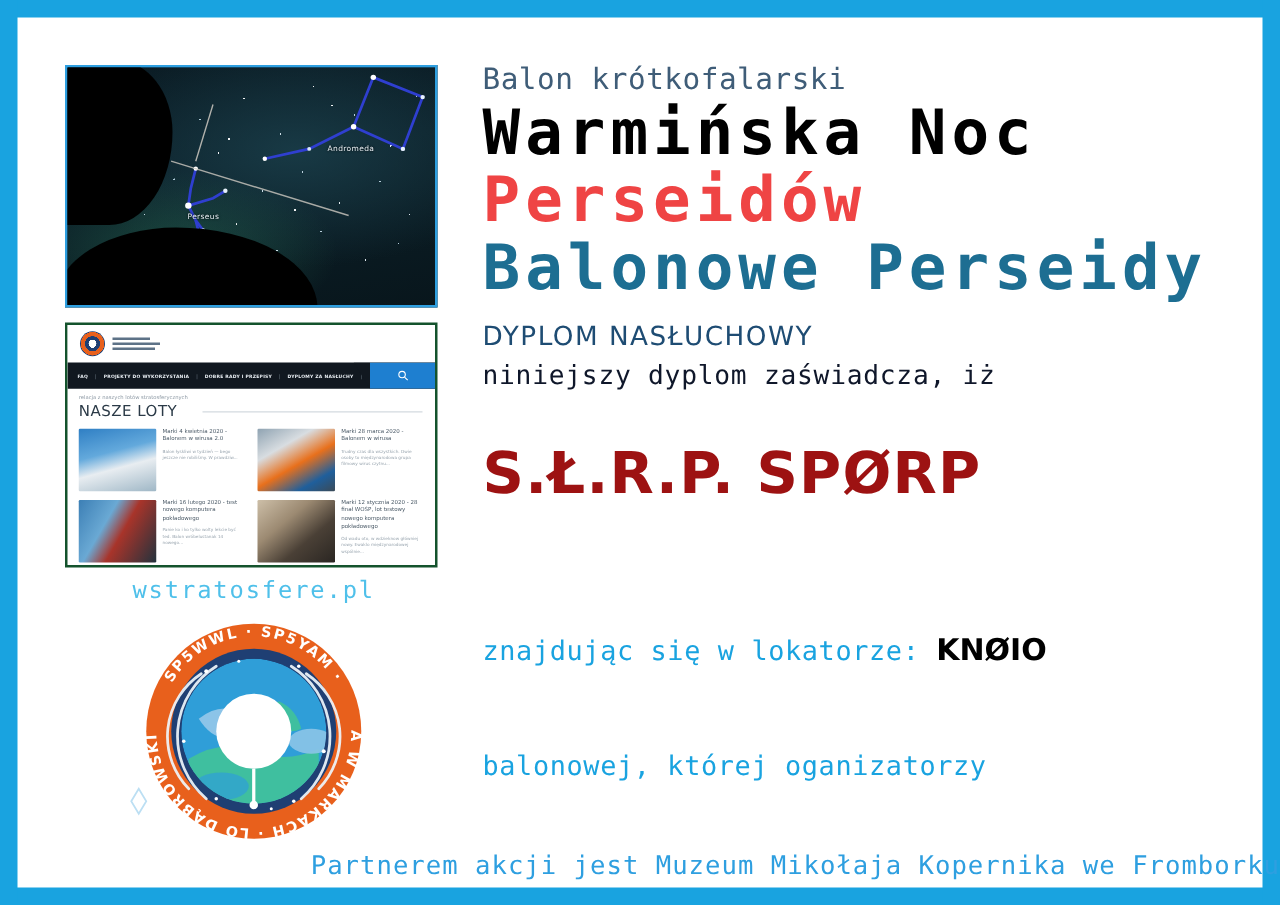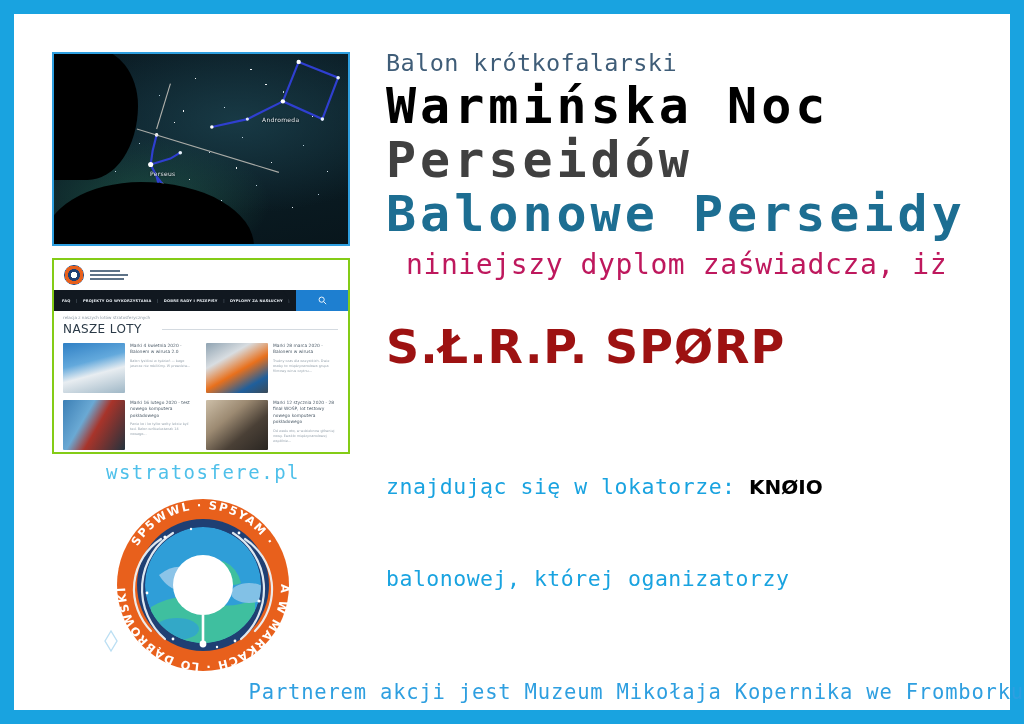--- a/index.html
+++ b/index.html
@@ -125,21 +125,21 @@
     letter-spacing: .3px;
     text-shadow: 0 0 2px #000;
   }
 
   
   .site-shot {
     position: relative;
     width: 298px;
     height: 196px;
     margin-top: 12px;
-    border: 2px solid #84cc16;
+    border: 2px solid #14532d;
     box-sizing: border-box;
     background: #ffffff;
     overflow: hidden;
   }
   .site-logo-bar {
     height: 30px;
     background: #ffffff;
     display: flex;
     align-items: center;
     padding-left: 10px;
@@ -272,37 +272,36 @@
     white-space: pre;
   }
   .title-line {
     font-weight: bold;
     font-size: 50px;
     line-height: 1.08;
     letter-spacing: 4px;
     white-space: pre;
   }
   .title-a { color: #000000; }
-  .title-b { color: #404040; }
+  .title-b { color: #ef4444; }
   .title-c { color: #1d6e92; }
 
   .dyplom-label {
     color: #1e4c73;
     font-family: "DejaVu Sans", sans-serif;
     font-size: 21px;
     letter-spacing: 1.2px;
     margin-top: 16px;
   }
   .dyplom-sub {
-    color: #be185d;
-    font-size: 28px;
+    color: #0f172a;
+    font-size: 21px;
     letter-spacing: .6px;
     margin-top: 7px;
     white-space: pre;
-    margin-left: 20px;
   }
   .callsign {
     color: #9d1212;
     font-family: "DejaVu Sans", sans-serif;
     font-weight: bold;
     font-size: 46px;
     letter-spacing: 1px;
     margin-top: 39px;
     white-space: pre;
   }
@@ -311,21 +310,21 @@
     color: #19a3e0;
     font-size: 21.5px;
     line-height: 1.43;
     letter-spacing: .5px;
     white-space: pre;
   }
   .locator-val {
     color: #000000;
     font-family: "DejaVu Sans", sans-serif;
     font-weight: bold;
-    font-size: 20px;
+    font-size: 24px;
     letter-spacing: 0;
   }
 
   .partner-line {
     position: absolute;
     left: 0;
     right: 0;
     bottom: 20px;
     text-align: right;
     color: #2e9fe0;
@@ -513,20 +512,21 @@
   </div>
 
   <div class="right-col">
 
     <div class="kicker">Balon krótkofalarski</div>
 
     <div class="title-line title-a">Warmińska Noc</div>
     <div class="title-line title-b">Perseidów</div>
     <div class="title-line title-c">Balonowe Perseidy</div>
 
+    <div class="dyplom-label">DYPLOM NASŁUCHOWY</div>
     <div class="dyplom-sub">niniejszy dyplom zaświadcza, iż</div>
 
     <div class="callsign">S.Ł.R.P. SPØRP</div>
 
     <div class="body-block">
       <div><span>znajdując się w lokatorze:</span> <span class="locator-val">KNØIO</span></div>
       <div>balonowej, której oganizatorzy</div>
       
     </div>
 

